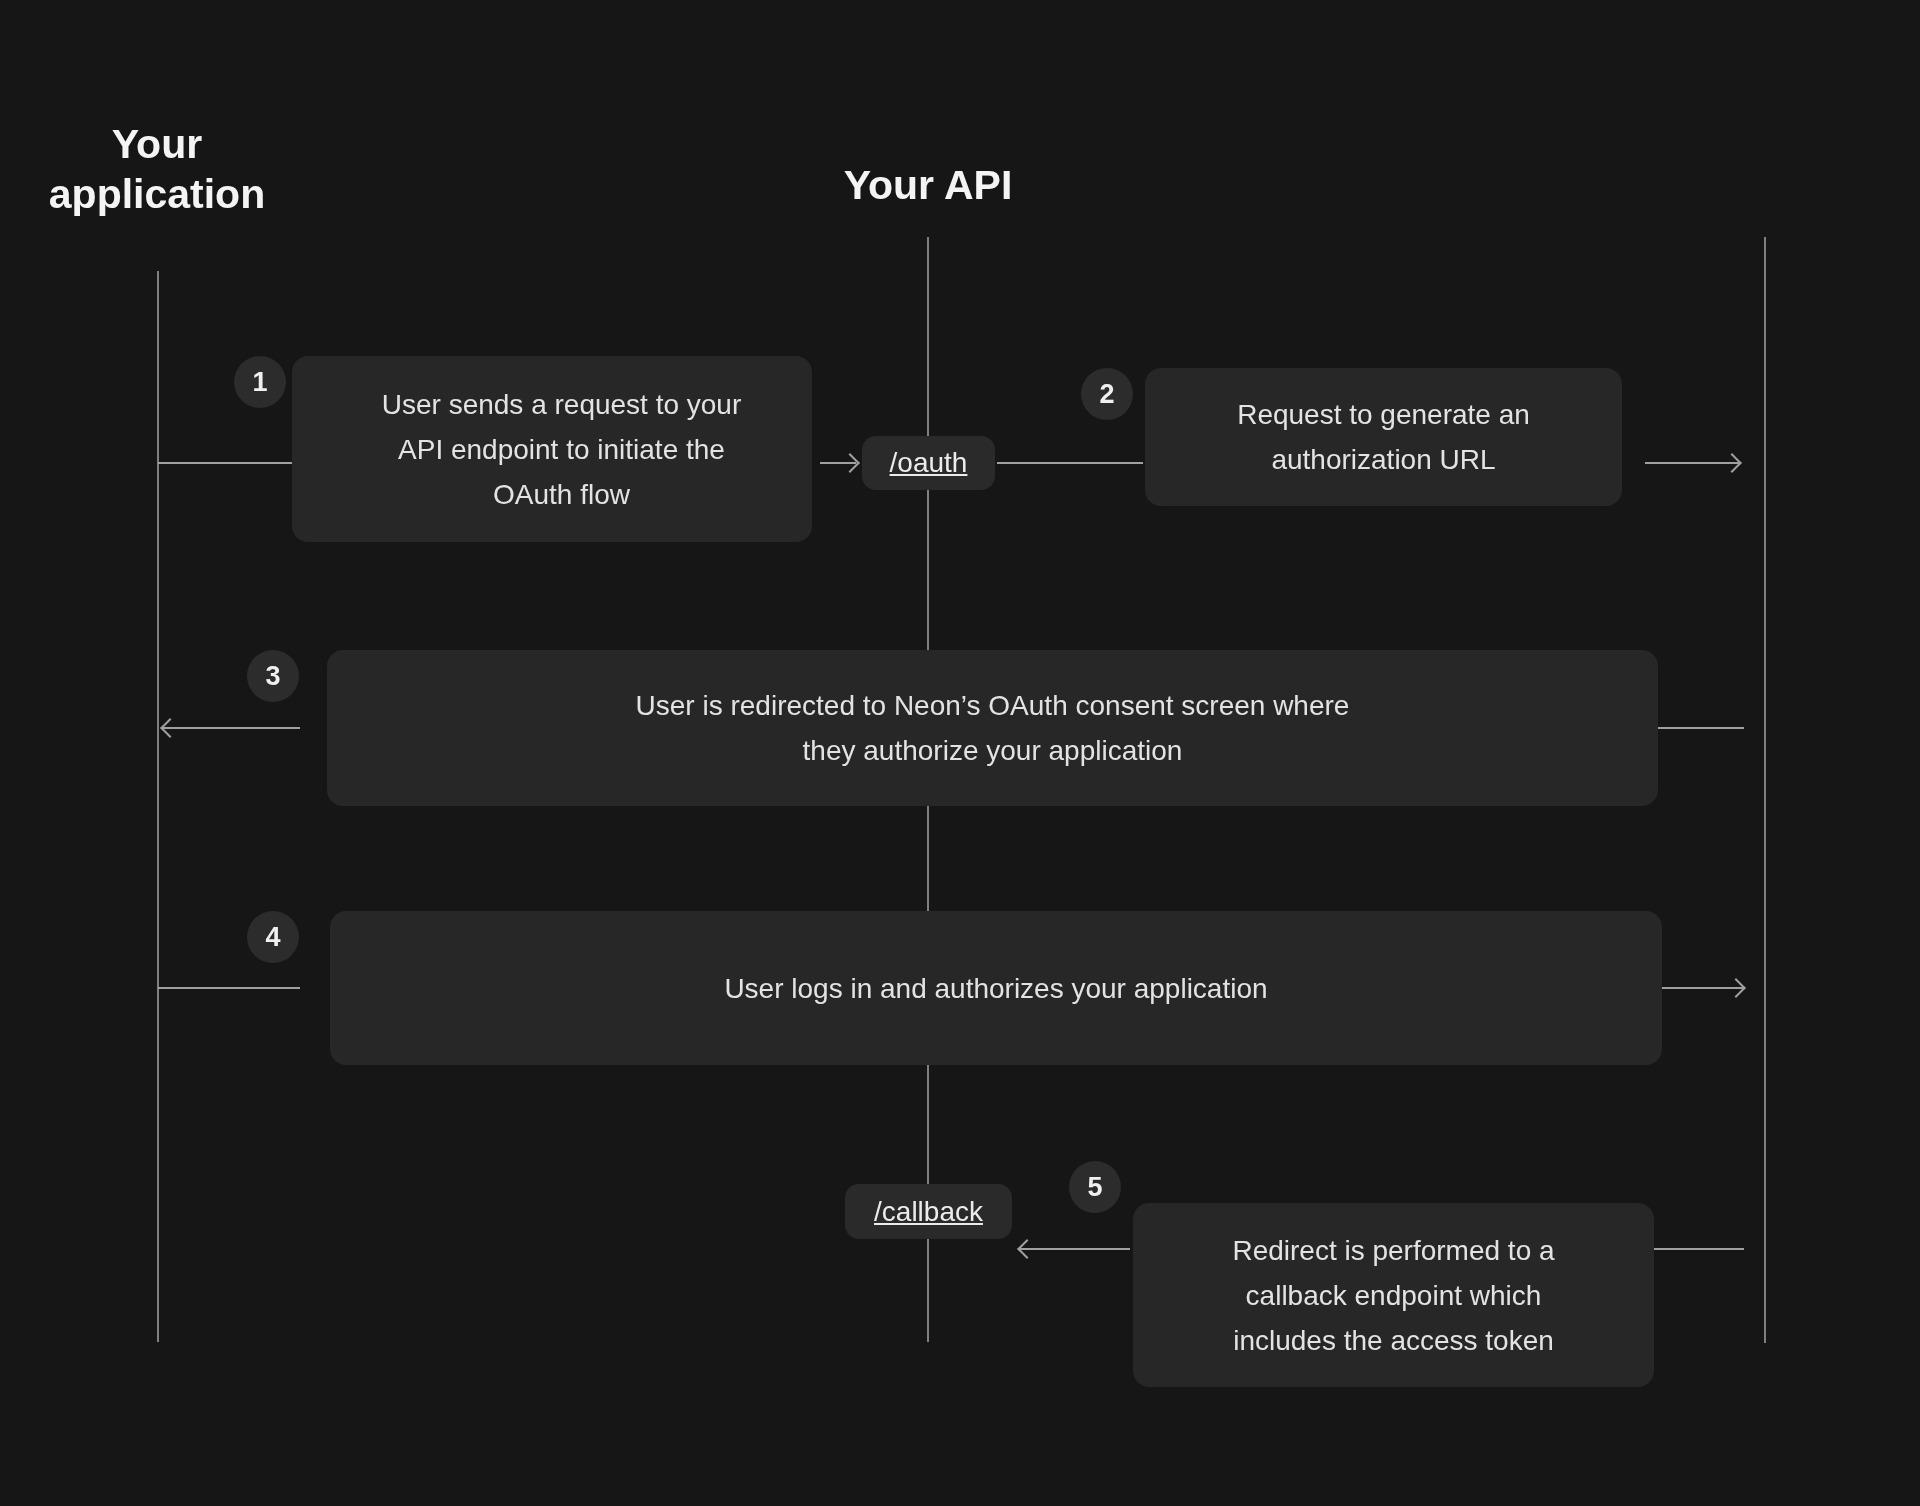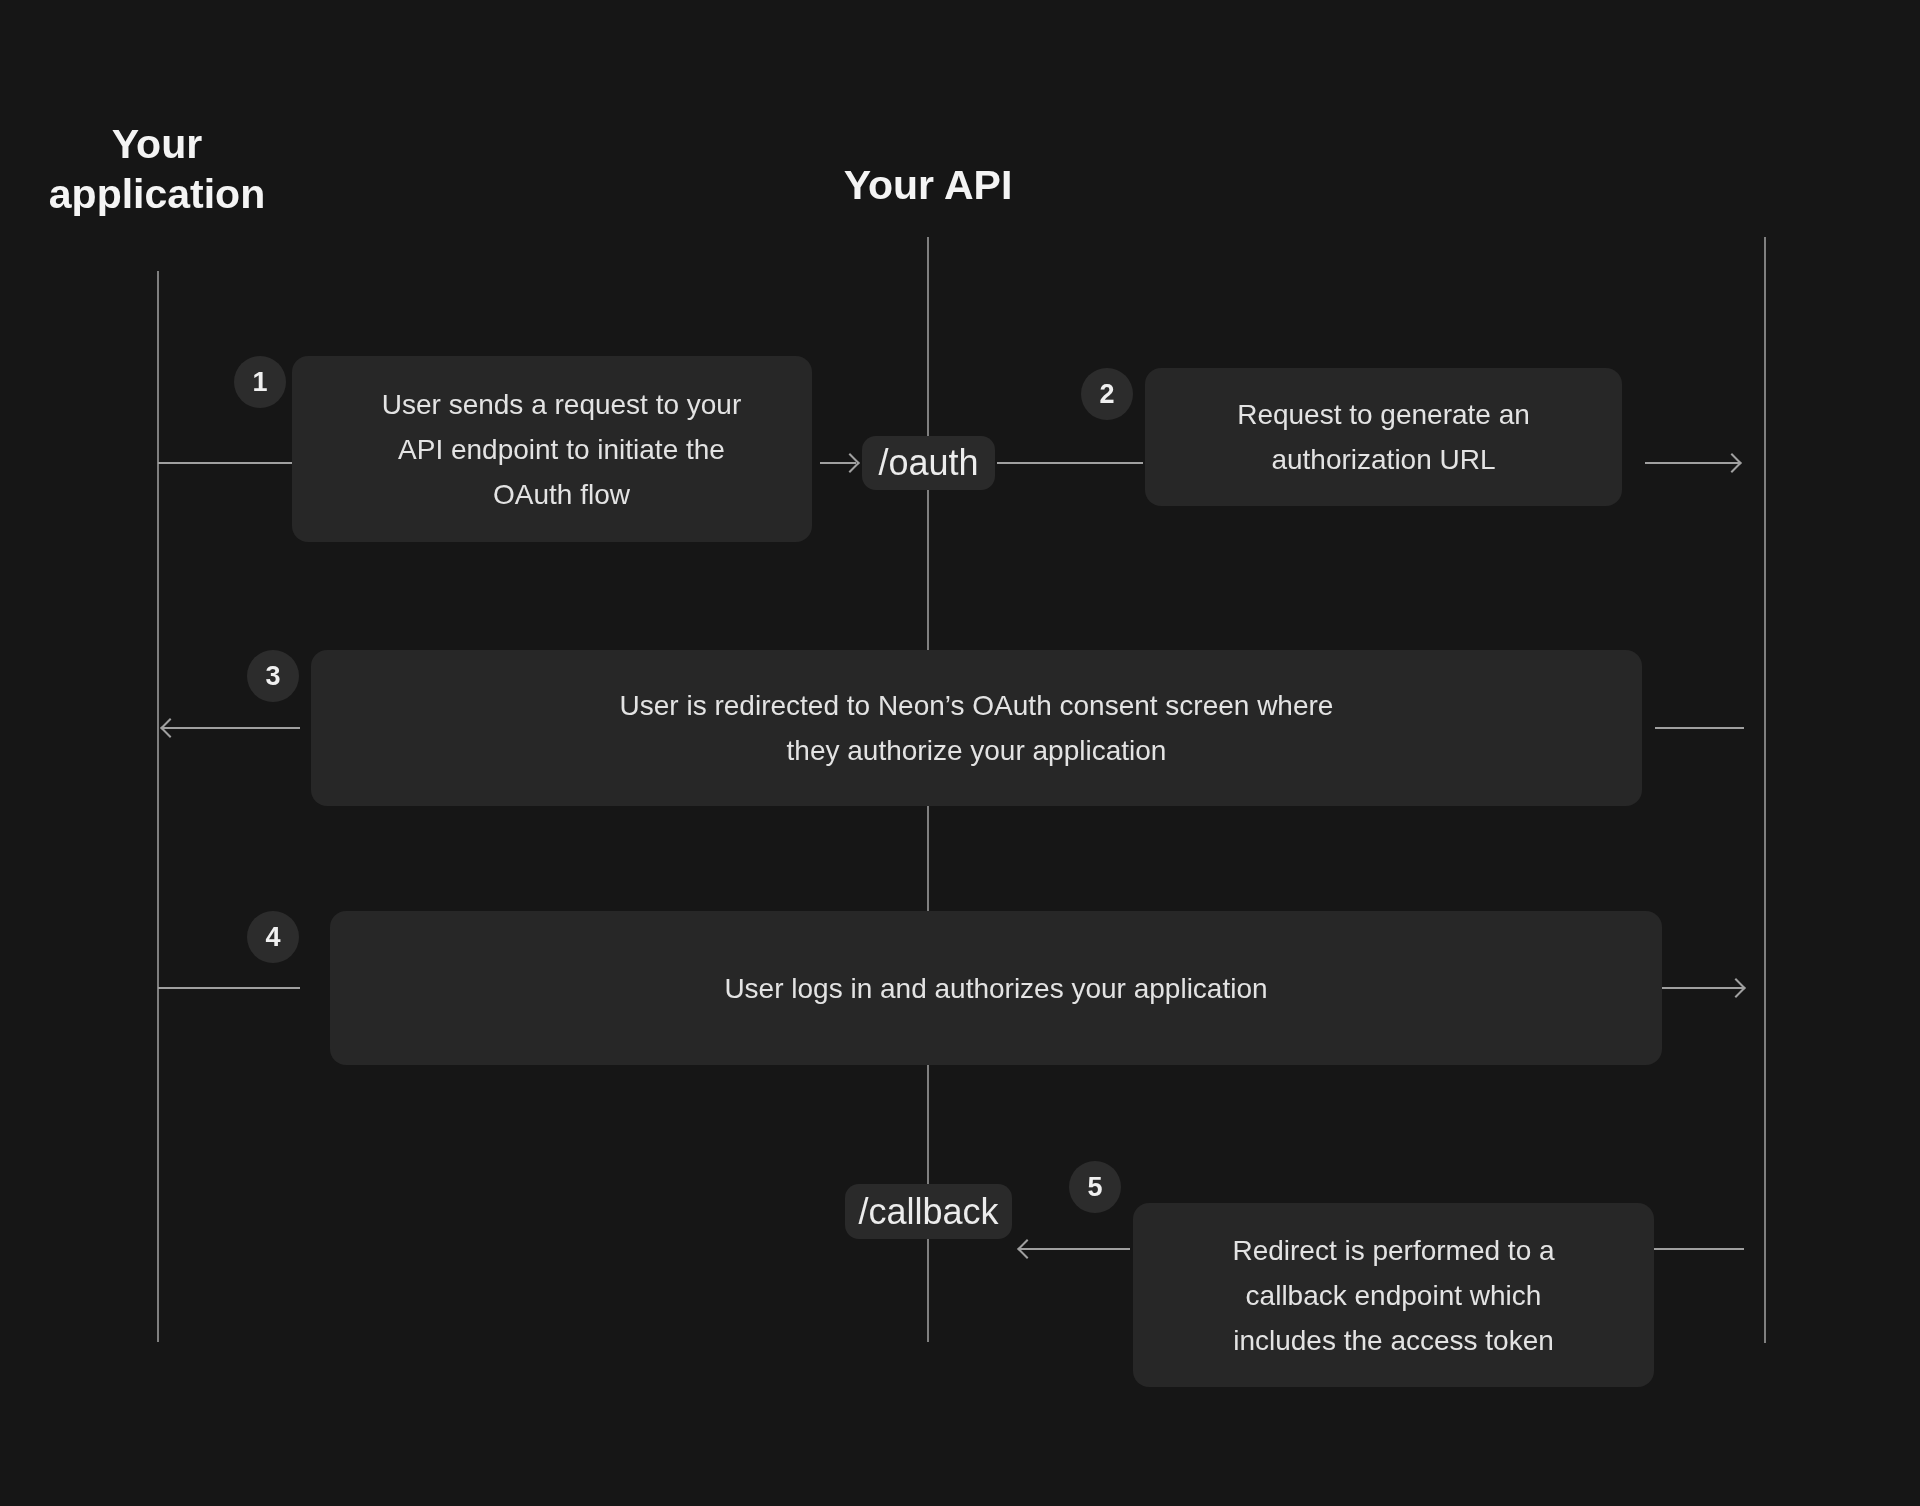--- a/index.html
+++ b/index.html
@@ -63,22 +63,23 @@
     z-index:4;
   }
   .endpoint-pill{
     position:absolute;
     background:var(--pill);
     border-radius:14px;
     display:flex;
     align-items:center;
     justify-content:center;
     color:#ececec;
-    font-size:36px;
+    font-size:28px;
     z-index:5;
+    text-decoration:underline;
   }
   .msg-line{
     position:absolute;
     height:2px;
     background:var(--msg-line);
     z-index:2;
   }
   .chev{
     position:absolute;
     width:14px;height:14px;
@@ -112,21 +113,21 @@
   <div class="msg-line" style="left:997px;top:462px;width:146px;"></div>
   <div class="num-badge" style="left:1081px;top:368px;">2</div>
   <div class="step-box" style="left:1145px;top:368px;width:477px;height:138px;">Request to generate an
 authorization URL</div>
   <div class="msg-line" style="left:1645px;top:462px;width:95px;"></div>
   <span class="chev r" style="left:1725px;top:456px;"></span>
 
   <span class="chev l" style="left:163px;top:721px;"></span>
   <div class="msg-line" style="left:162px;top:727px;width:138px;"></div>
   <div class="num-badge" style="left:247px;top:650px;">3</div>
-  <div class="step-box" style="left:311px;top:650px;width:1331px;height:156px;">User is redirected to Neon’s OAuth consent screen where
+  <div class="step-box" style="left:327px;top:650px;width:1331px;height:156px;">User is redirected to Neon’s OAuth consent screen where
 they authorize your application</div>
   <div class="msg-line" style="left:1655px;top:727px;width:89px;"></div>
 
   <div class="msg-line" style="left:158px;top:987px;width:142px;"></div>
   <div class="num-badge" style="left:247px;top:911px;">4</div>
   <div class="step-box" style="left:310px;top:911px;width:1332px;height:154px;margin-left:20px;">User logs in and authorizes your application</div>
   <div class="msg-line" style="left:1655px;top:987px;width:88px;"></div>
   <span class="chev r" style="left:1729px;top:981px;"></span>
 
   <div class="endpoint-pill" style="left:845px;top:1184px;width:167px;height:55px;">/callback</div>

